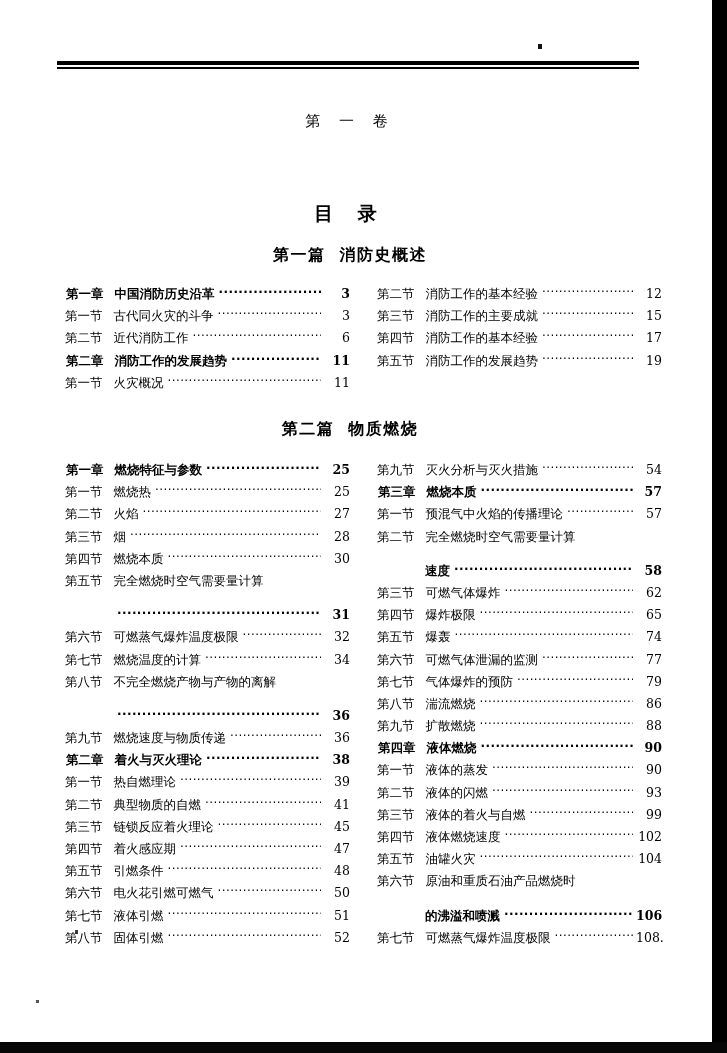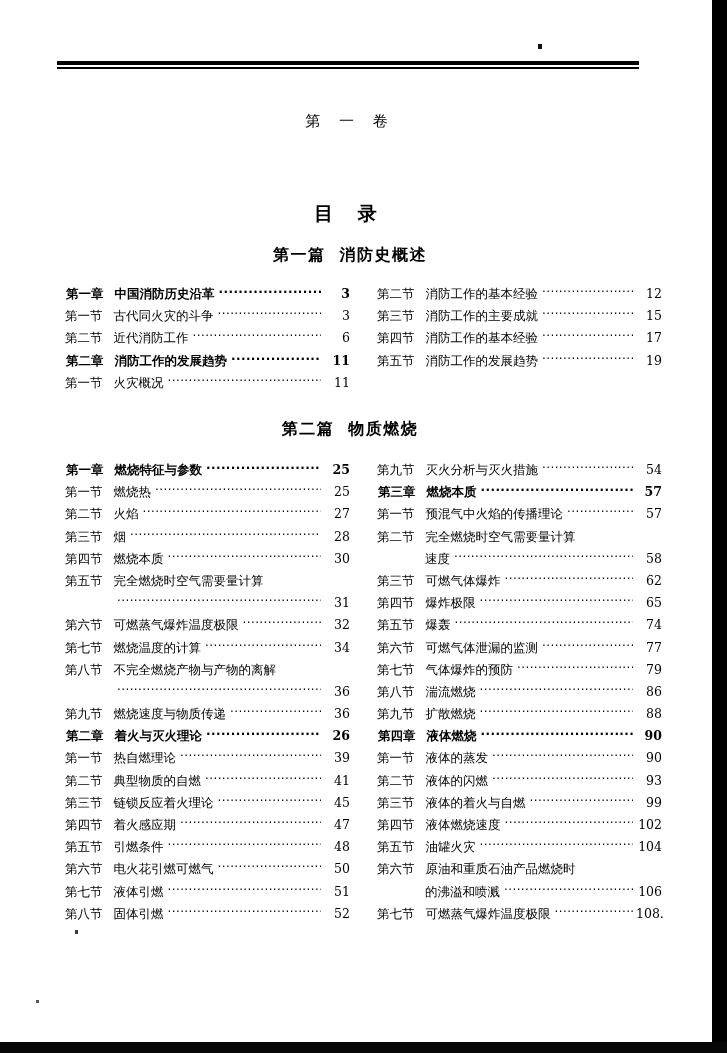--- a/index.html
+++ b/index.html
@@ -129,22 +129,23 @@
   }
   .toc-row.chapter {
     font-weight: bold;
     margin-left: 16px;
   }
   .toc-row.section {
     font-weight: normal;
     margin-left: 15px;
   }
   .toc-row.cont {
-    font-weight: normal;
+    font-weight: bold;
     margin-left: 63px;
+    margin-top: 12px;
   }
   .toc-row .num-label {
     flex: 0 0 auto;
   }
   .toc-row.chapter .num-label { margin-right: 11px; }
   .toc-row.section .num-label { margin-right: 11px; }
   .toc-row .title-label {
     flex: 0 0 auto;
   }
   .toc-row .leader {
@@ -371,21 +372,21 @@
         <span>···························································</span>
       </span>
       <span class="page-no">36</span>
     </div>
     <div class="toc-row chapter">
       <span class="num-label">第二章</span>
       <span class="title-label">着火与灭火理论</span>
       <span class="leader">
         <span>···························································</span>
       </span>
-      <span class="page-no">26</span>
+      <span class="page-no">38</span>
     </div>
     <div class="toc-row section">
       <span class="num-label">第一节</span>
       <span class="title-label">热自燃理论</span>
       <span class="leader">
         <span>···························································</span>
       </span>
       <span class="page-no">39</span>
     </div>
     <div class="toc-row section">

